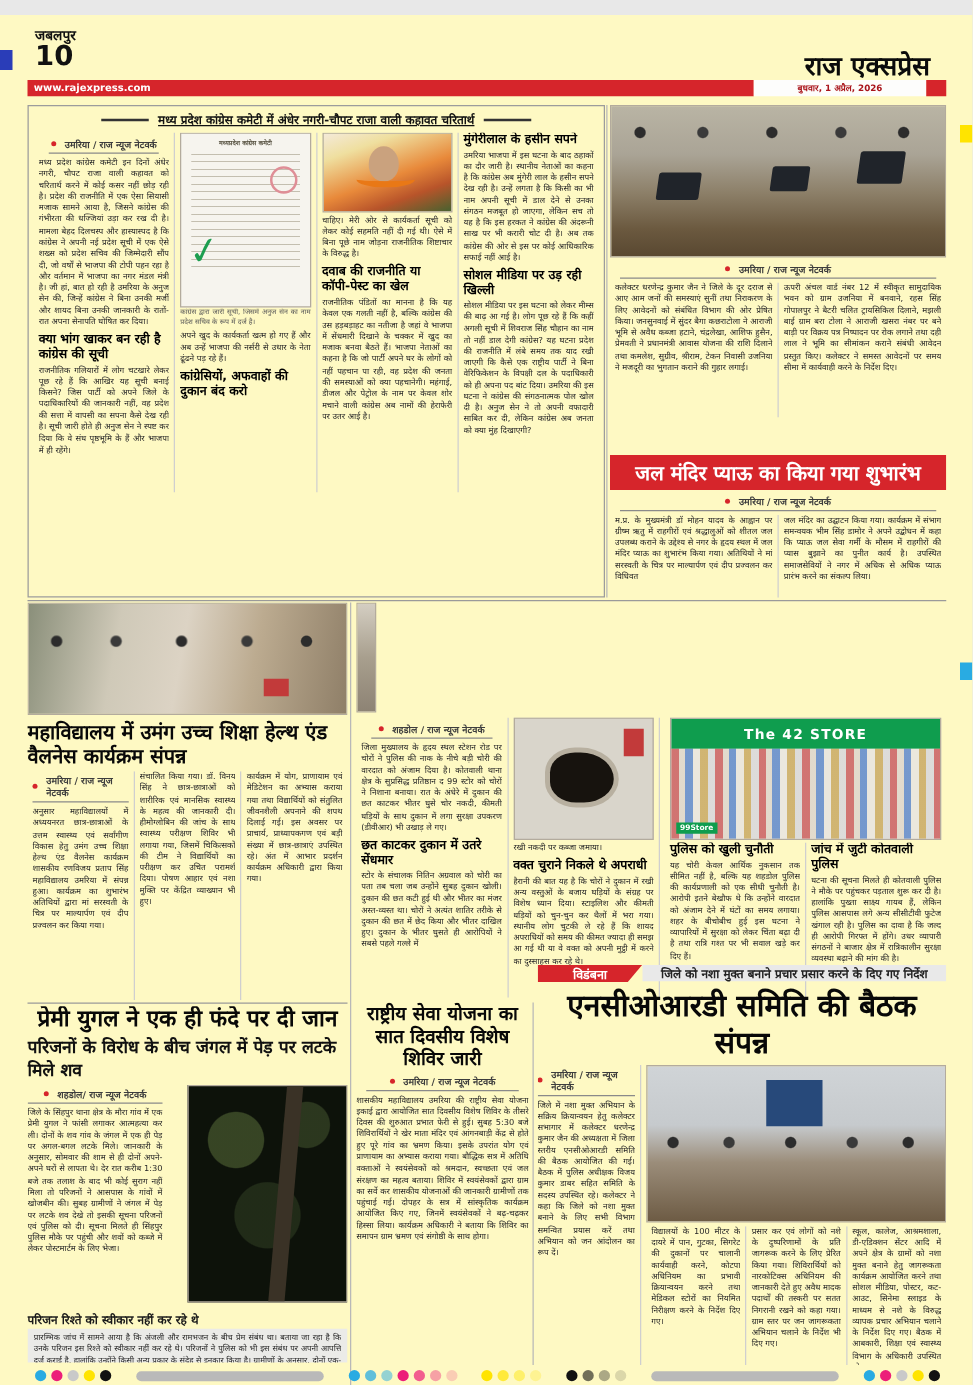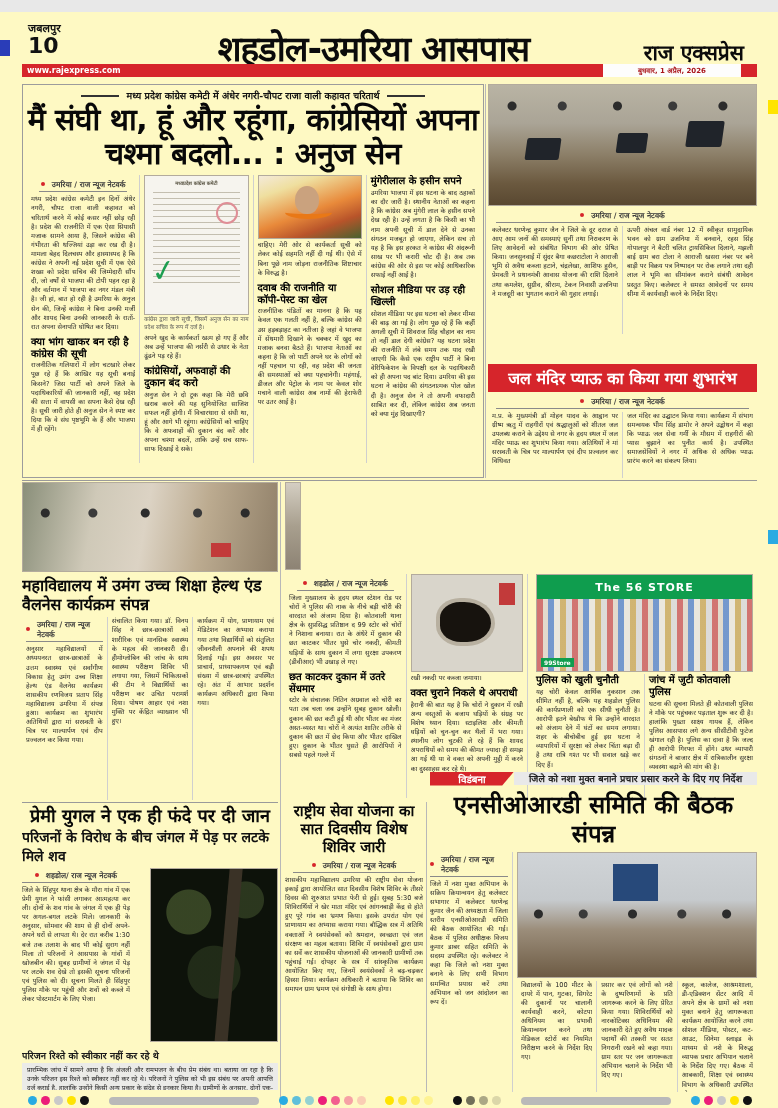--- a/index.html
+++ b/index.html
@@ -12,21 +12,21 @@
   .pageno{font-size:22px;font-weight:800;line-height:1;color:#111;}
   .section-title{font-size:35px;font-weight:800;letter-spacing:-1px;color:#0b0b0b;white-space:nowrap;}
   .brand{font-size:21px;font-weight:800;color:#0b0b0b;white-space:nowrap;}
   .redbar{display:flex;align-items:stretch;height:13px;}
   .redseg{flex:1;background:#d6252b;color:#fff;font-size:8px;font-weight:700;display:flex;align-items:center;padding-left:5px;}
   .datebox{width:138px;background:#fdfdfc;color:#a9151b;font-size:7px;font-weight:700;display:flex;align-items:center;justify-content:center;}
   .redsq{width:16px;background:#d6252b;}
   
   .kicker-row{display:flex;align-items:center;justify-content:center;margin:2px 0 1px;}
   .kline{width:38px;height:2px;background:#333;margin:0 7px;}
-  .kicker{font-size:9.5px;font-weight:700;color:#111;white-space:nowrap;}
+  .kicker{font-size:9.5px;font-weight:700;color:#111;white-space:nowrap;text-decoration:underline;}
   .head-xl{font-size:30px;line-height:1.14;font-weight:800;text-align:center;color:#080808;letter-spacing:-0.5px;}
   .head-lg{font-size:20px;line-height:1.22;font-weight:800;color:#080808;}
   .head-md{font-size:16px;line-height:1.2;font-weight:800;color:#080808;}
   .byline{display:flex;align-items:center;justify-content:center;gap:7px;font-size:7.5px;font-weight:700;color:#3d3d3d;
           padding:2px 0 2px;border-bottom:1px solid #8a8a8a;margin:2px 8px 3px;}
   .dot{width:4px;height:4px;border-radius:50%;background:#d6252b;flex:0 0 auto;}
   .bodytxt{font-size:6.6px;line-height:1.38;text-align:justify;color:#262626;overflow:hidden;}
   .sub{font-size:10px;font-weight:700;line-height:1.18;margin:4px 0 2px;color:#000;}
   .cols{display:flex;overflow:hidden;}
   .cols>.col{flex:1;min-width:0;padding:0 4px;overflow:hidden;}
@@ -90,59 +90,56 @@
 <div class="page">
 
   <div class="mark" style="left:0;top:28px;width:10px;height:16px;background:#2a3db8"></div>
   <div class="mark" style="right:0;top:88px;width:10px;height:14px;background:#ffe400"></div>
   <div class="mark" style="right:0;top:518px;width:10px;height:14px;background:#29abe2"></div>
 
   <div class="abs" style="left:28px;top:8px;">
     <div class="city">जबलपुर</div>
     <div class="pageno">10</div>
   </div>
-  <h1 class="abs section-title" style="left:50%;transform:translateX(-55%);top:12px;">शहडोल-उमरिया आसपास</h1>
   <div class="abs brand" style="right:34px;top:26px;">राज एक्सप्रेस</div>
 
   <div class="abs redbar" style="left:22px;top:52px;width:735px;">
     <div class="redseg">
       <span>www.rajexpress.com</span>
     </div>
     <div class="datebox">बुधवार, 1 अप्रैल, 2026</div>
     <div class="redsq"></div>
   </div>
 
   <section class="abs" style="left:22px;top:72px;width:462px;height:394px;border:1px solid #9c9c9c;padding:2px 4px;box-sizing:border-box;overflow:hidden">
     <div class="kicker-row">
       <span class="kline"></span>
       <span class="kicker">मध्य प्रदेश कांग्रेस कमेटी में अंधेर नगरी-चौपट राजा वाली कहावत चरितार्थ</span>
       <span class="kline"></span>
     </div>
-    <h2 class="head-xl">मैं संघी था, हूं और रहूंगा, कांग्रेसियों अपना चश्मा बदलो... : अनुज सेन</h2>
     <div class="cols" style="height:288px;margin-top:4px;">
       <div class="col">
         <div class="byline">
           <span class="dot"></span>
           <span>उमरिया / राज न्यूज नेटवर्क</span>
         </div>
         <p class="bodytxt">मध्य प्रदेश कांग्रेस कमेटी इन दिनों अंधेर नगरी, चौपट राजा वाली कहावत को चरितार्थ करने में कोई कसर नहीं छोड़ रही है। प्रदेश की राजनीति में एक ऐसा सियासी मजाक सामने आया है, जिसने कांग्रेस की गंभीरता की धज्जियां उड़ा कर रख दी है। मामला बेहद दिलचस्प और हास्यास्पद है कि कांग्रेस ने अपनी नई प्रदेश सूची में एक ऐसे शख्स को प्रदेश सचिव की जिम्मेदारी सौंप दी, जो वर्षों से भाजपा की टोपी पहन रहा है और वर्तमान में भाजपा का नगर मंडल मंत्री है। जी हां, बात हो रही है उमरिया के अनुज सेन की, जिन्हें कांग्रेस ने बिना उनकी मर्जी और शायद बिना उनकी जानकारी के रातों-रात अपना सेनापति घोषित कर दिया।</p>
         <h3 class="sub">क्या भांग खाकर बन रही है कांग्रेस की सूची</h3>
         <p class="bodytxt">राजनीतिक गलियारों में लोग चटखारे लेकर पूछ रहे हैं कि आखिर यह सूची बनाई किसने? जिस पार्टी को अपने जिले के पदाधिकारियों की जानकारी नहीं, वह प्रदेश की सत्ता में वापसी का सपना कैसे देख रही है। सूची जारी होते ही अनुज सेन ने स्पष्ट कर दिया कि वे संघ पृष्ठभूमि के हैं और भाजपा में ही रहेंगे।</p>
       </div>
       <div class="col">
         <div class="ph paper" style="height:138px;">
           <div class="paper-head">मध्यप्रदेश कांग्रेस कमेटी</div>
           <div class="paper-lines"></div>
           <span class="check">✓</span>
           <span class="stamp"></span>
         </div>
         <p class="bodytxt" style="font-size:5.6px;color:#555;margin:1px 0 2px">कांग्रेस द्वारा जारी सूची, जिसमें अनुज सेन का नाम प्रदेश सचिव के रूप में दर्ज है।</p>
         <p class="bodytxt">अपने खुद के कार्यकर्ता खत्म हो गए हैं और अब उन्हें भाजपा की नर्सरी से उधार के नेता ढूंढने पड़ रहे हैं।</p>
         <h3 class="sub">कांग्रेसियों, अफवाहों की दुकान बंद करो</h3>
-        <p class="bodytxt">अनुज सेन ने दो टूक कहा कि मेरी छवि खराब करने की यह सुनियोजित साजिश सफल नहीं होगी। मैं विचारधारा से संघी था, हूं और आगे भी रहूंगा। कांग्रेसियों को चाहिए कि वे अफवाहों की दुकान बंद करें और अपना चश्मा बदलें, ताकि उन्हें सच साफ-साफ दिखाई दे सके।</p>
       </div>
       <div class="col">
         <div class="ph portrait" style="height:62px;">
           <div class="face"></div>
           <div class="garland"></div>
         </div>
         <p class="bodytxt" style="margin-top:2px">चाहिए। मेरी ओर से कार्यकर्ता सूची को लेकर कोई सहमति नहीं दी गई थी। ऐसे में बिना पूछे नाम जोड़ना राजनीतिक शिष्टाचार के विरुद्ध है।</p>
         <h3 class="sub">दवाब की राजनीति या कॉपी-पेस्ट का खेल</h3>
         <p class="bodytxt">राजनीतिक पंडितों का मानना है कि यह केवल एक गलती नहीं है, बल्कि कांग्रेस की उस हड़बड़ाहट का नतीजा है जहां वे भाजपा में सेंधमारी दिखाने के चक्कर में खुद का मजाक बनवा बैठते हैं। भाजपा नेताओं का कहना है कि जो पार्टी अपने घर के लोगों को नहीं पहचान पा रही, वह प्रदेश की जनता की समस्याओं को क्या पहचानेगी। महंगाई, डीजल और पेट्रोल के नाम पर केवल शोर मचाने वाली कांग्रेस अब नामों की हेराफेरी पर उतर आई है।</p>
       </div>
@@ -236,21 +233,21 @@
           <div class="hole"></div>
           <div class="redbox" style="right:6%;top:8%;width:16px;height:22px;"></div>
         </div>
         <p class="bodytxt" style="margin-top:2px">रखी नकदी पर कब्जा जमाया।</p>
         <h3 class="sub">वक्त चुराने निकले थे अपराधी</h3>
         <p class="bodytxt">हैरानी की बात यह है कि चोरों ने दुकान में रखी अन्य वस्तुओं के बजाय घड़ियों के संग्रह पर विशेष ध्यान दिया। स्टाइलिश और कीमती घड़ियों को चुन-चुन कर थैलों में भरा गया। स्थानीय लोग चुटकी ले रहे हैं कि शायद अपराधियों को समय की कीमत ज्यादा ही समझ आ गई थी या वे वक्त को अपनी मुट्ठी में करने का दुस्साहस कर रहे थे।</p>
       </div>
       <div style="flex:2;min-width:0;display:flex;flex-direction:column;border-left:1px solid #cfcfcf;padding:0 0 0 4px;overflow:hidden">
         <div class="ph ph-store" style="height:96px;margin:0 4px;">
           <div class="awn">
-              <span>The 56 STORE</span>
+              <span>The 42 STORE</span>
             </div>
           <div class="shelves"></div>
           <div class="sign2">99Store</div>
         </div>
         <div class="cols" style="flex:1;margin-top:2px;">
           <div class="col">
             <h3 class="sub" style="margin-top:0">पुलिस को खुली चुनौती</h3>
             <p class="bodytxt">यह चोरी केवल आर्थिक नुकसान तक सीमित नहीं है, बल्कि यह शहडोल पुलिस की कार्यप्रणाली को एक सीधी चुनौती है। आरोपी इतने बेखौफ थे कि उन्होंने वारदात को अंजाम देने में घंटों का समय लगाया। शहर के बीचोबीच हुई इस घटना ने व्यापारियों में सुरक्षा को लेकर चिंता बढ़ा दी है तथा रात्रि गश्त पर भी सवाल खड़े कर दिए हैं।</p>
           </div>
           <div class="col">

